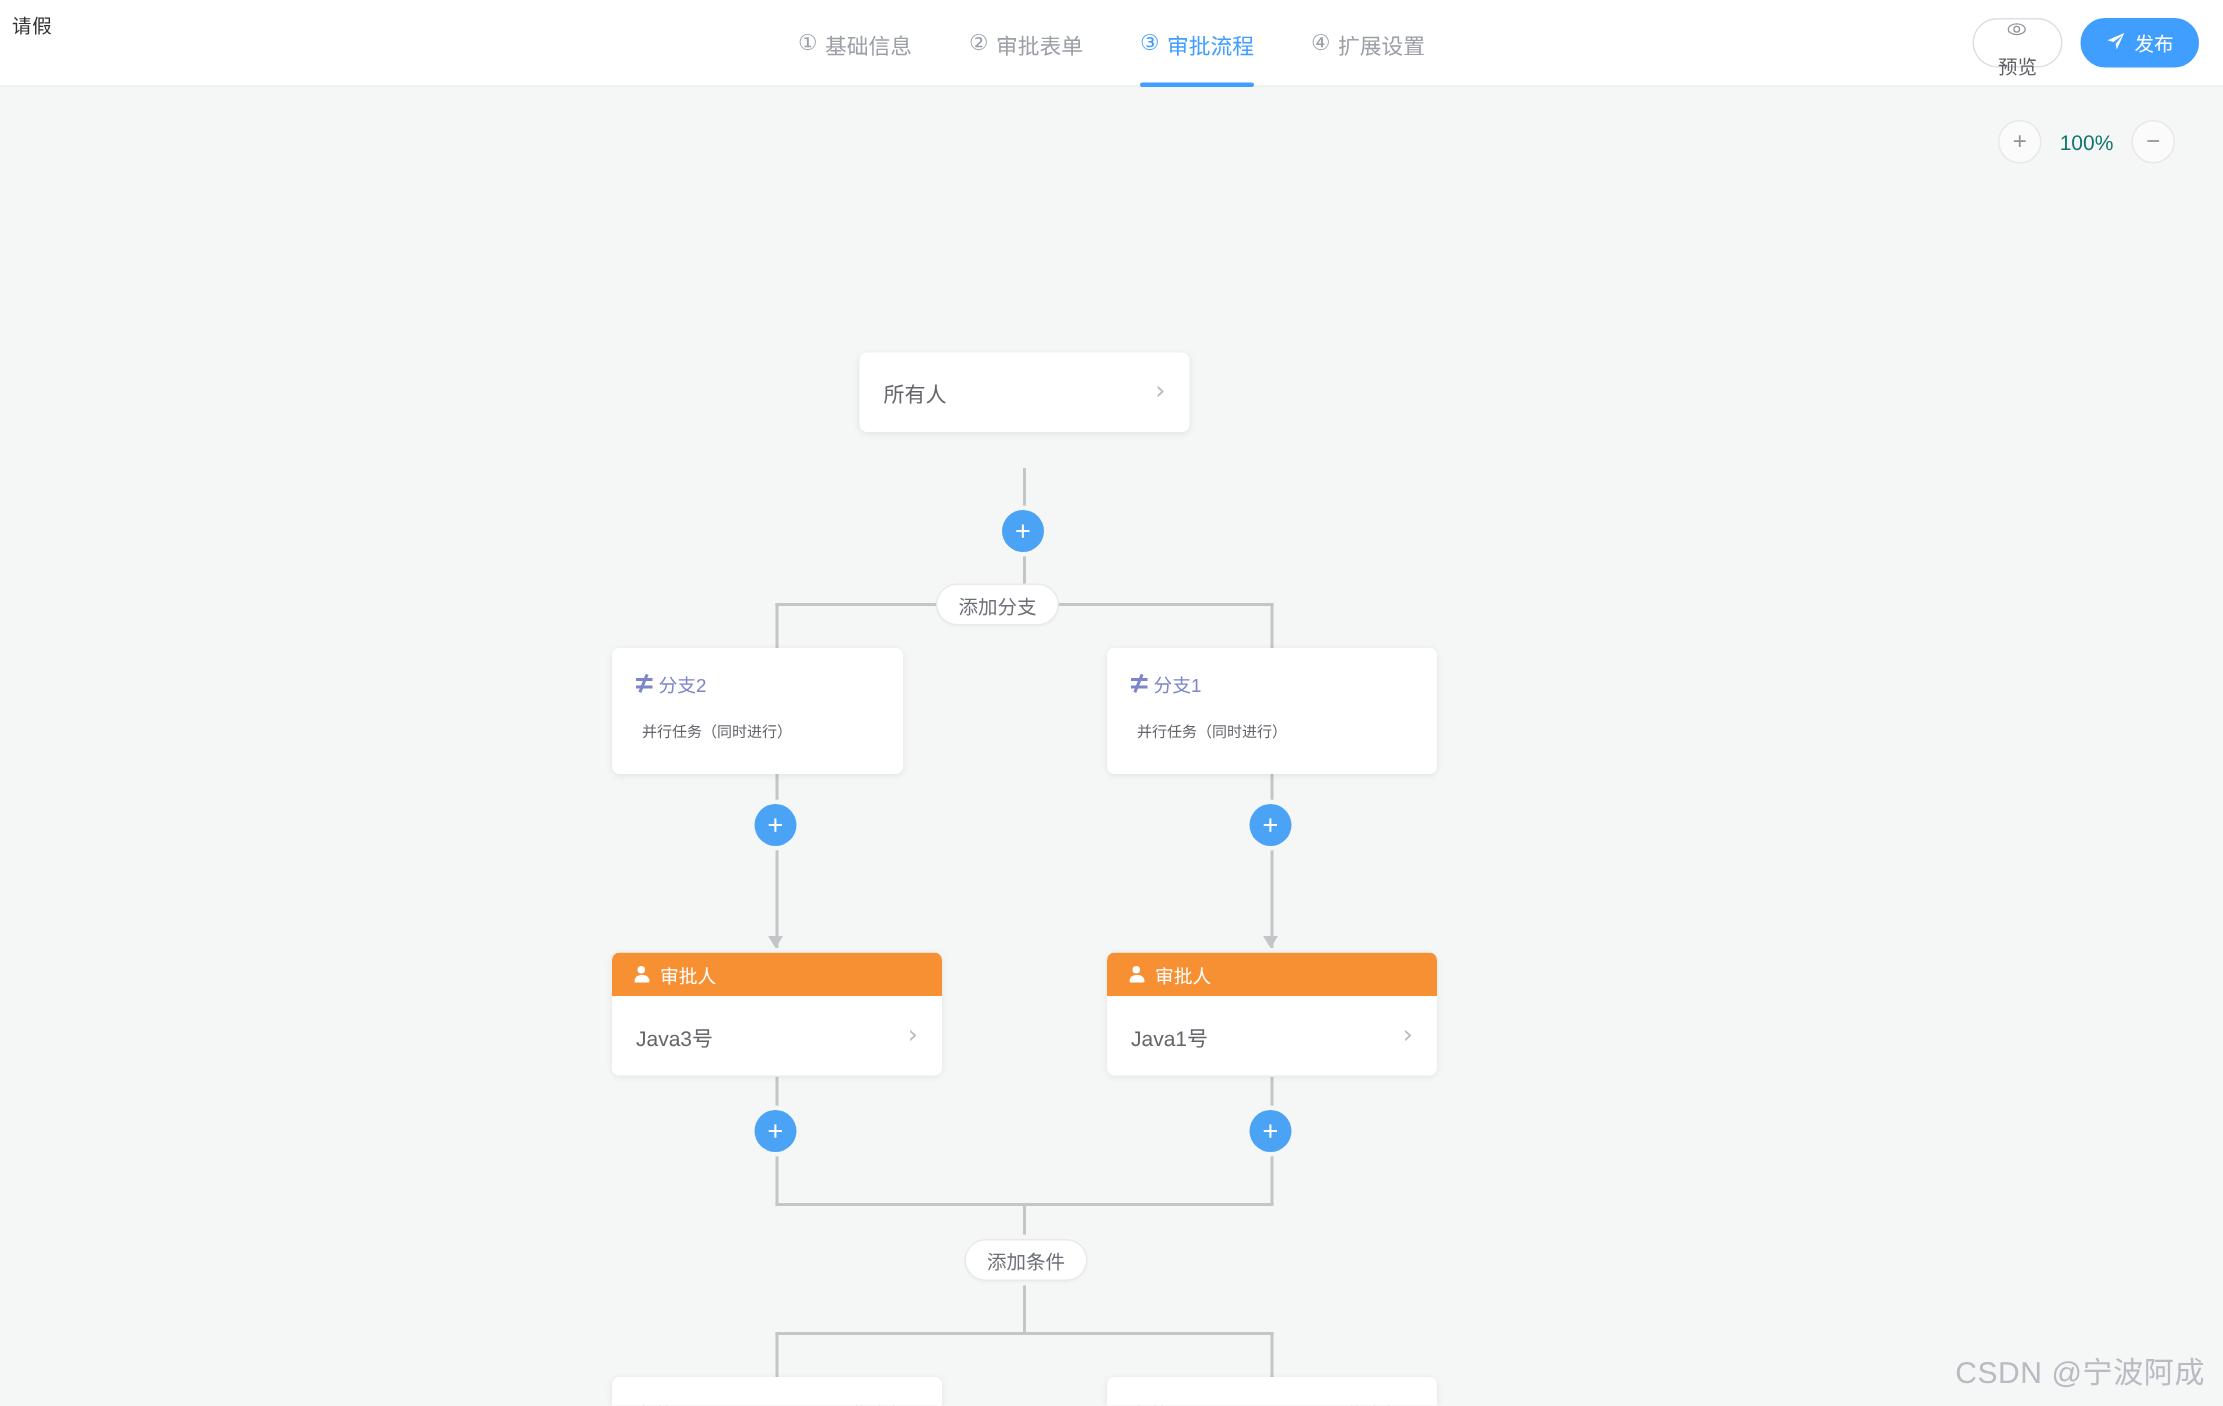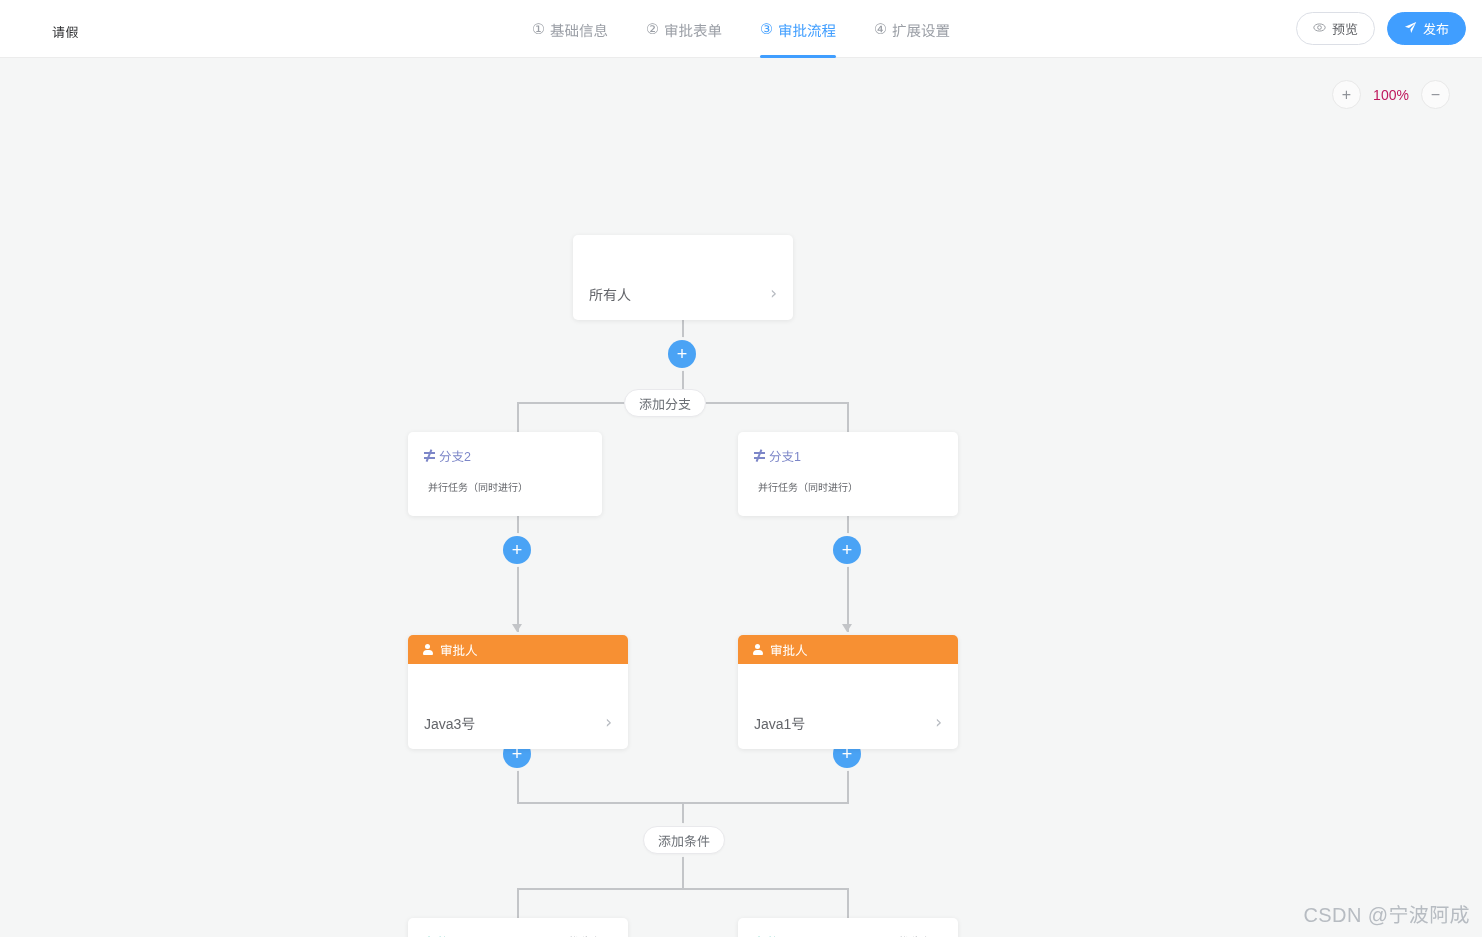--- a/index.html
+++ b/index.html
@@ -18,25 +18,24 @@
     position: relative;
     height: 58px;
     background: #ffffff;
     border-bottom: 1px solid #ececec;
     display: flex;
     align-items: center;
   }
   .topbar-title {
     position: absolute;
     left: 8px;
-    top: 22px;
+    top: 7px;
     font-size: 13px;
     color: #303133;
     letter-spacing: .5px;
-    margin-left: 44px;
   }
   .tabs {
     position: absolute;
     left: 0; right: 0;
     top: 0;
     height: 58px;
     display: flex;
     align-items: center;
     justify-content: center;
     gap: 38px;
@@ -78,20 +77,21 @@
     border-radius: 17px;
     padding: 0 16px;
     height: 33px;
     cursor: pointer;
     white-space: nowrap;
   }
   .btn-preview {
     background: #fff;
     border: 1px solid #dcdfe6;
     color: #606266;
+    flex-direction: column;
   }
   .btn-publish {
     background: #409eff;
     border: 1px solid #409eff;
     color: #fff;
   }
   .ico { display: inline-block; line-height: 1; }
 
   
   .canvas {
@@ -115,21 +115,21 @@
     width: 29px; height: 29px;
     border-radius: 50%;
     background: #fbfbfb;
     border: 1px solid #e8e8e8;
     display: flex; align-items: center; justify-content: center;
     color: #909399;
     font-size: 16px;
     cursor: pointer;
     line-height: 1;
   }
-  .zoom-level { font-size: 14px; color: #be185d; min-width: 40px; text-align: center; }
+  .zoom-level { font-size: 14px; color: #0f766e; min-width: 40px; text-align: center; }
 
   
   .line-v {
     position: absolute;
     width: 2px;
     background: #c3c5c8;
   }
   .line-h {
     position: absolute;
     height: 2px;
@@ -192,21 +192,20 @@
   }
   .node-head.initiator { background: #5b6b96; }
   .node-head.approver  { background: #f79033; }
   .node-body {
     height: 53px;
     display: flex;
     align-items: center;
     padding: 0 16px;
     font-size: 14px;
     color: #63656a;
-    margin-top: 32px;
   }
   .node-body .val { flex: 1; }
   .chev {
     color: #b8bcc2;
     font-size: 17px;
     line-height: 1;
     font-family: "DejaVu Sans", sans-serif;
   }
 
   .card-plain {

